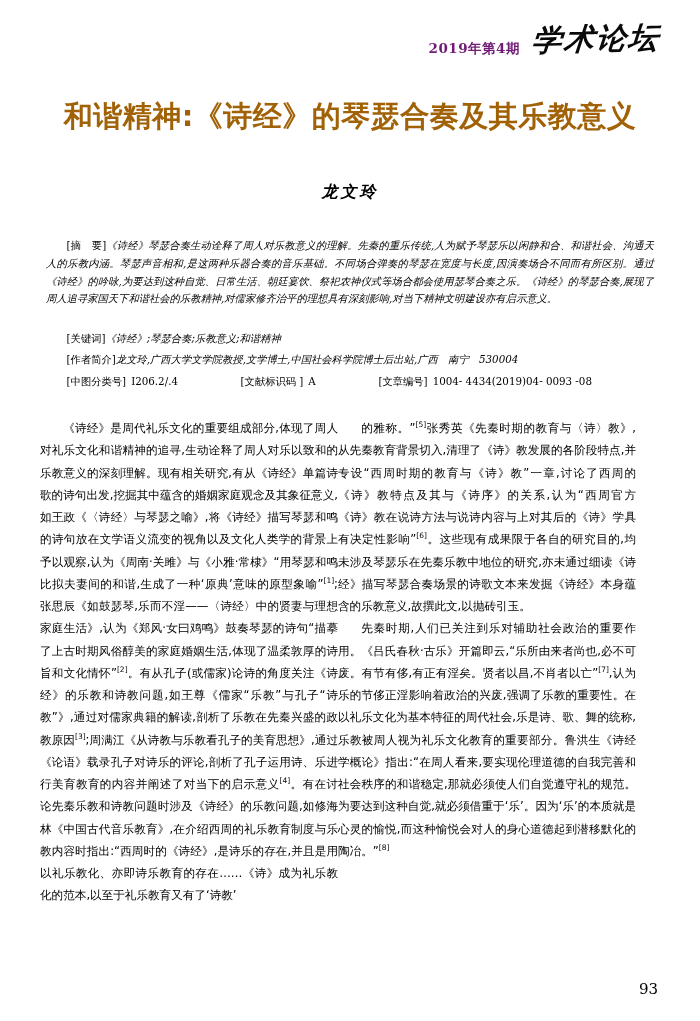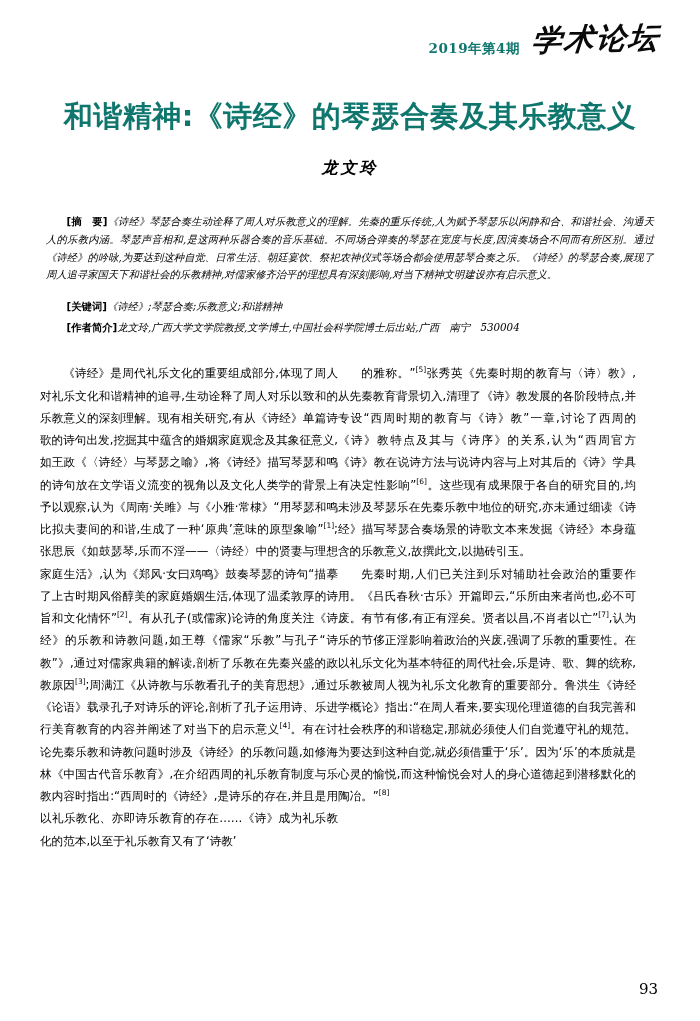--- a/index.html
+++ b/index.html
@@ -32,21 +32,21 @@
     padding-top: 14px;
     box-sizing: border-box;
   }
   .issue-line {
     font-family: "DejaVu Serif", "Liberation Serif", serif;
     font-size: 13.5px;
     font-weight: bold;
     letter-spacing: 0.5px;
     margin-right: 12px;
     margin-bottom: 4px;
-    color: #0f766e;
+    color: #701a75;
   }
   .journal-name {
     font-family: "DejaVu Serif", "Liberation Serif", serif;
     font-size: 30px;
     font-weight: bold;
     font-style: italic;
     letter-spacing: 2px;
     color: #0a0a0a;
     transform: skewX(-6deg) rotate(-1.5deg);
     margin-bottom: 2px;
@@ -56,24 +56,24 @@
   .title-block {
     text-align: center;
     margin-top: 36px;
   }
   .article-title {
     font-family: "DejaVu Sans", "Liberation Sans", sans-serif;
     font-size: 29px;
     font-weight: bold;
     letter-spacing: 0.5px;
     line-height: 1.25;
-    color: #0f766e;
+    color: #a16207;
   }
   .article-author {
-    margin-top: 24px;
+    margin-top: 48px;
     font-family: "DejaVu Serif", "Liberation Serif", serif;
     font-size: 16px;
     font-weight: bold;
     letter-spacing: 3px;
     font-style: italic;
   }
 
   
   .front-matter {
     margin-top: 34px;
@@ -88,26 +88,26 @@
   .fm-row {
     margin-bottom: 1px;
   }
   .fm-para {
     text-indent: 2em;
     text-align: justify;
     text-justify: inter-character;
   }
   .fm-label {
     font-style: normal;
-    font-weight: bold;
+    font-weight: normal;
     font-family: "DejaVu Sans", "Liberation Sans", sans-serif;
     letter-spacing: 0px;
   }
   .fm-keywords {
-    margin-top: 14px;
+    margin-top: 22px;
     text-indent: 2em;
   }
   .fm-bio {
     margin-top: 3px;
     text-indent: 2em;
   }
   .fm-codes {
     margin-top: 5px;
     text-indent: 2em;
     font-style: normal;
@@ -183,20 +183,25 @@
     </div>
 
     <div class="fm-row fm-keywords">
       <span class="fm-label">[关键词]</span><span>《诗经》;琴瑟合奏;乐教意义;和谐精神</span>
     </div>
 
     <div class="fm-row fm-bio">
       <span class="fm-label">[作者简介]</span><span>龙文玲,广西大学文学院教授,文学博士,中国社会科学院博士后出站,广西　南宁　530004</span>
     </div>
 
+    <div class="fm-row fm-codes">
+      <span><span class="fm-label">[中图分类号]</span><span class="code-val">I206.2/.4</span></span>
+      <span><span class="fm-label">[文献标识码 ]</span><span class="code-val">A</span></span>
+      <span><span class="fm-label">[文章编号]</span><span class="code-val">1004- 4434(2019)04- 0093 -08</span></span>
+    </div>
 
   </div>
 
   <div class="body-columns">
 
     <div class="col">
       <p><span>《诗经》是周代礼乐文化的重要组成部分,体现了周人对礼乐文化和谐精神的追寻,生动诠释了周人对乐以致和的乐教意义的深刻理解。现有相关研究,有从《诗经》单篇诗歌的诗句出发,挖掘其中蕴含的婚姻家庭观念及其象征意义,如王政《〈诗经〉与琴瑟之喻》,将《诗经》描写琴瑟和鸣的诗句放在文学语义流变的视角以及文化人类学的背景上予以观察,认为《周南·关雎》与《小雅·常棣》“用琴瑟和鸣比拟夫妻间的和谐,生成了一种‘原典’意味的原型象喻”</span><sup>[1]</sup><span>;张思辰《如鼓瑟琴,乐而不淫——〈诗经〉中的贤妻与理想家庭生活》,认为《郑风·女曰鸡鸣》鼓奏琴瑟的诗句“描摹了上古时期风俗醇美的家庭婚姻生活,体现了温柔敦厚的诗旨和文化情怀”</span><sup>[2]</sup><span>。有从孔子(或儒家)论诗的角度关注《诗经》的乐教和诗教问题,如王尊《儒家“乐教”与孔子“诗教”》,通过对儒家典籍的解读,剖析了乐教在先秦兴盛的政教原因</span><sup>[3]</sup><span>;周满江《从诗教与乐教看孔子的美育思想》,通过《论语》载录孔子对诗乐的评论,剖析了孔子运用诗、乐进行美育教育的内容并阐述了对当下的启示意义</span><sup>[4]</sup><span>。有在讨论先秦乐教和诗教问题时涉及《诗经》的乐教问题,如修海林《中国古代音乐教育》,在介绍西周的礼乐教育制度与乐教内容时指出:“西周时的《诗经》,是诗乐的存在,并且是用以礼乐教化、亦即诗乐教育的存在……《诗》成为礼乐教化的范本,以至于礼乐教育又有了‘诗教’</span></p>
     </div>
 
     <div class="col">

